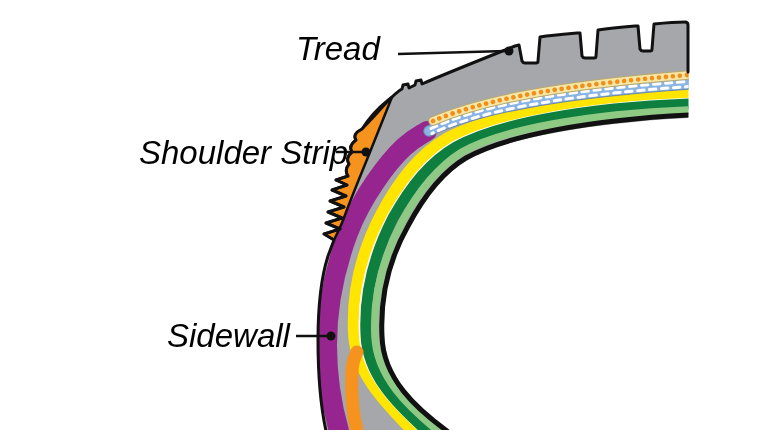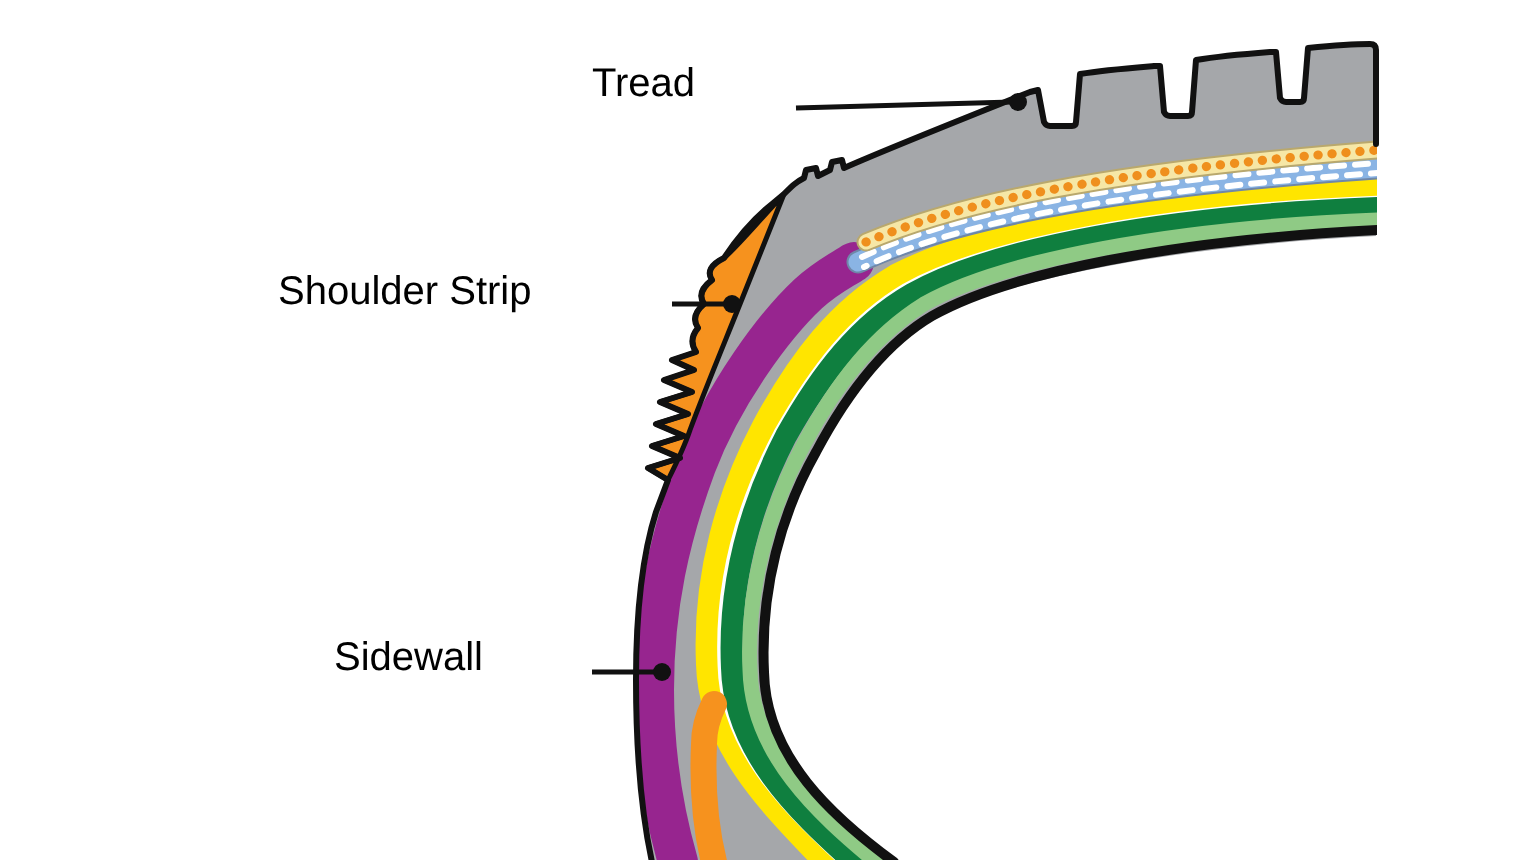--- a/index.html
+++ b/index.html
@@ -6,24 +6,25 @@
   .stage{
     position:relative;
     width:768px;height:430px;
     background:#ffffff;
     overflow:hidden;
     font-family:"Liberation Sans", sans-serif;
   }
   .stage svg{position:absolute;left:0;top:0;}
   .part-label{
     position:absolute;
-    font-size:20px;
+    font-size:33px;
     line-height:1.1;
     color:#000;
     white-space:nowrap;
+    font-style:italic;
   }
   .label-tread{left:296px;top:31px;}
   .label-shoulder{left:139px;top:135px;}
   .label-sidewall{left:167px;top:318px;}
 </style>
 </head>
 <body>
 
 <div class="stage">
 

